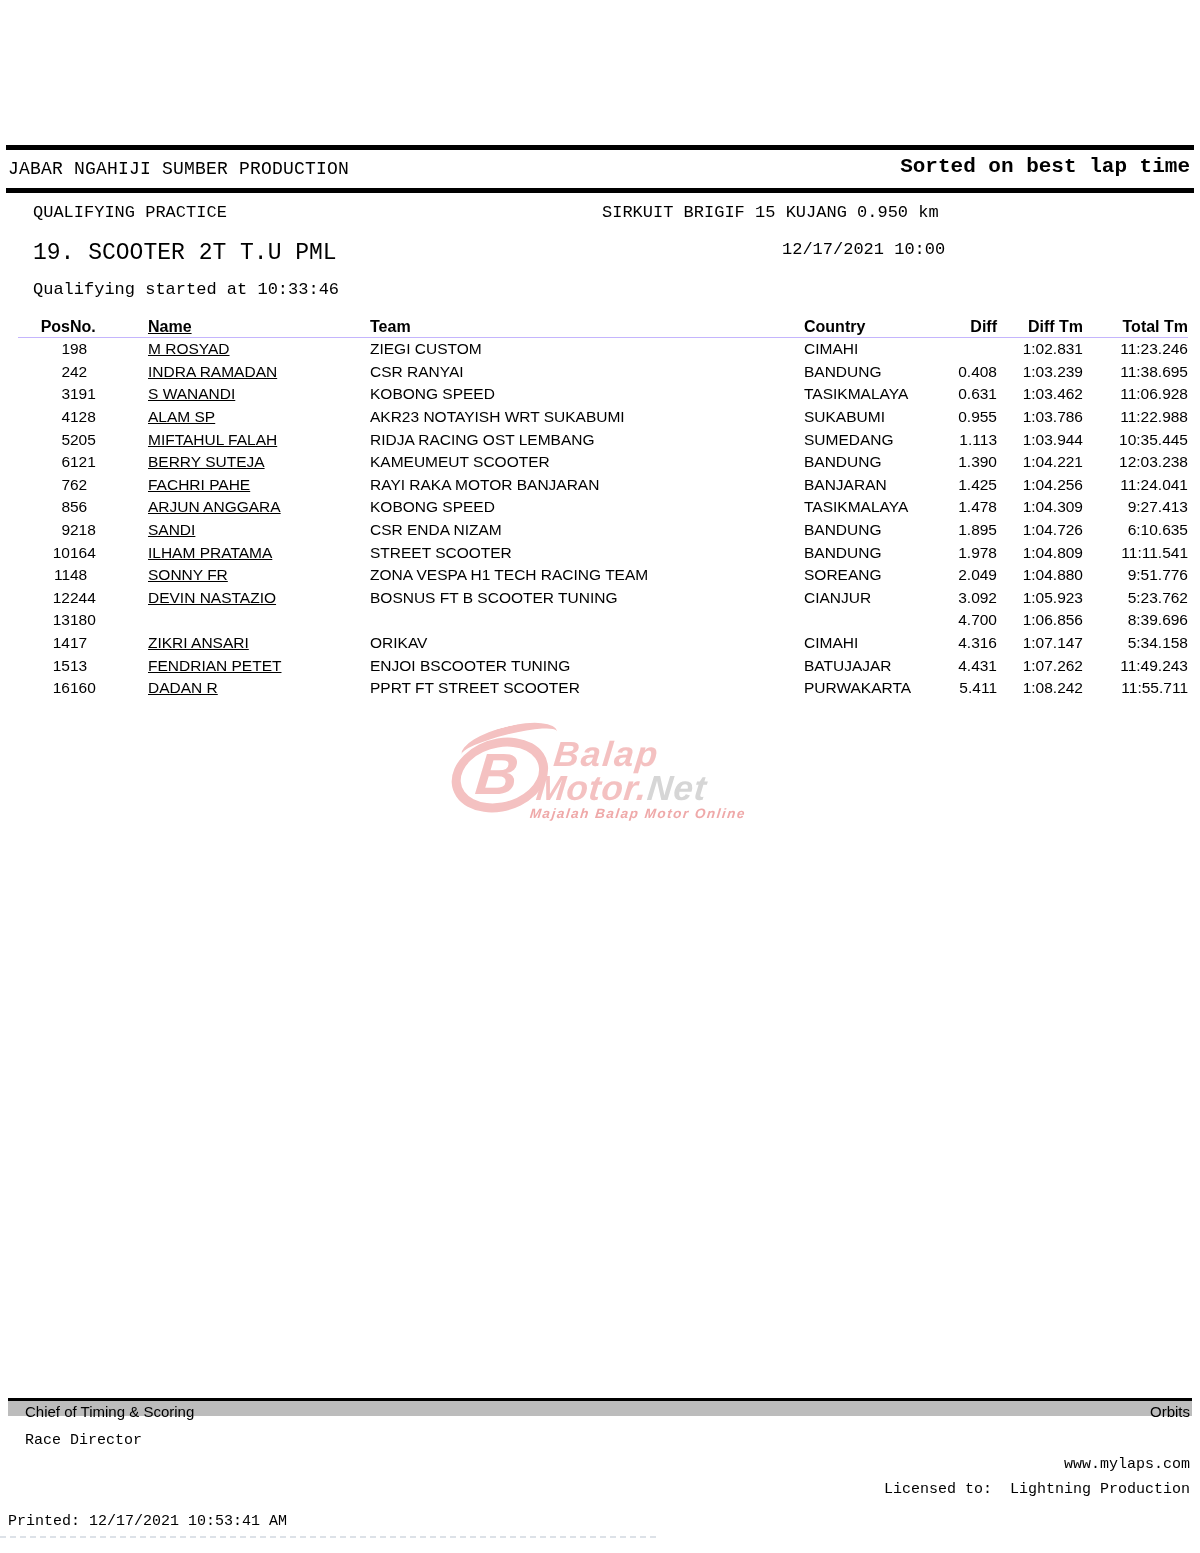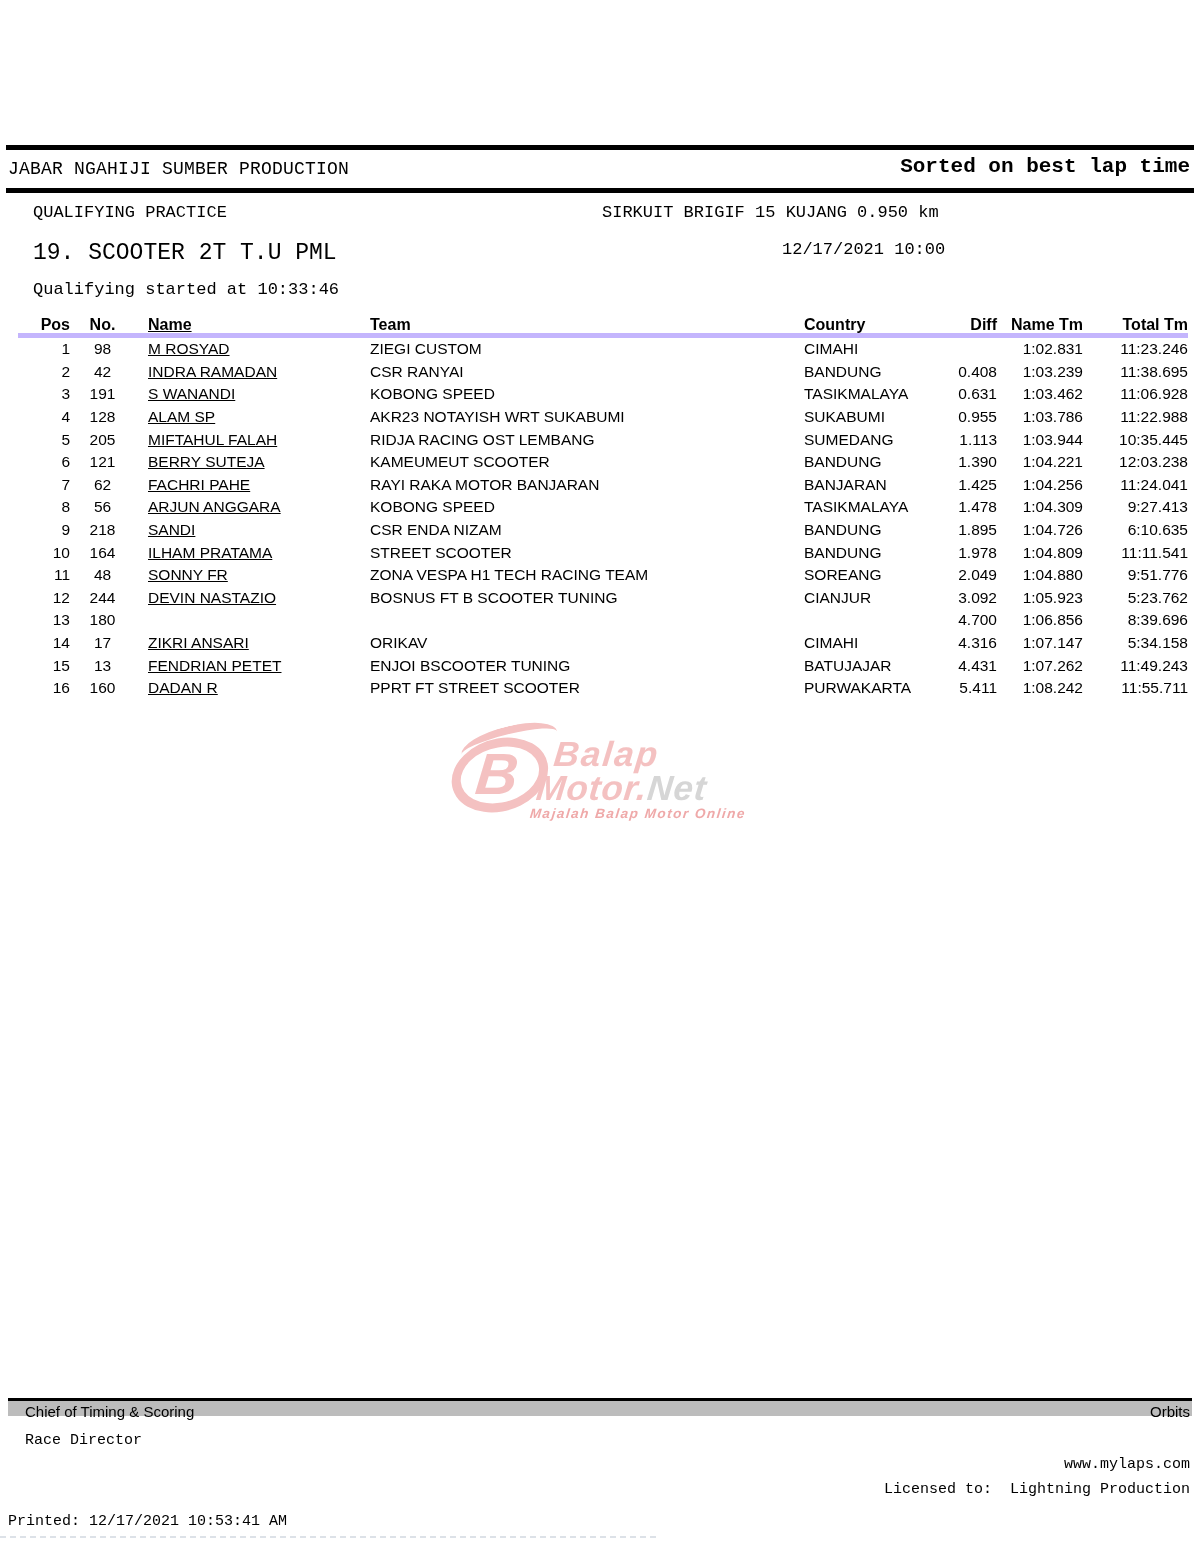--- a/index.html
+++ b/index.html
@@ -18,24 +18,24 @@
   #hdr-right { right:10px; top:155px; font-size:21px; font-weight:bold;margin-left:9px; }
   #session   { left:33px;  top:203px; font-size:17px; }
   #circuit   { left:602px; top:203px; font-size:17px; }
   #classname { left:33px;  top:240px; font-size:23px; }
   #datetime  { left:782px; top:240px; font-size:17px; }
   #started   { left:33px;  top:280px; font-size:17px; }
 
   
   #results { position:absolute; left:18px; top:316px; width:1170px; font-size:15.5px; }
   .trow, .thead { display:flex; align-items:center; }
-  .thead { font-weight:bold; height:22px; border-bottom:5px solid #c4b5fd; font-size:16px; }
+  .thead { font-weight:bold; height:22px; border-bottom:1px solid #c4b5fd; font-size:16px; }
   .trow  { height:22.6px; }
   .c-pos     { width:52px;  text-align:right; }
-  .c-no      { width:65px;  text-align:center; }
+  .c-no      { width:65px;  text-align:left; }
   .c-name    { width:217px; padding-left:13px; text-align:left;text-decoration:underline; }
   .c-team    { width:434px; padding-left:18px; text-align:left; }
   .c-country { width:150px; padding-left:18px; text-align:left; }
   .c-diff    { width:61px;  text-align:right; }
   .c-best    { width:86px;  text-align:right; }
   .c-total   { width:105px; text-align:right; }
   .cell { white-space:nowrap; overflow:visible; }
 
   
   #watermark { position:absolute; left:450px; top:724px; width:320px; height:100px;
@@ -83,21 +83,21 @@
 <div class="abs" id="started">Qualifying started at 10:33:46</div>
 
 <div id="results">
   <div class="thead" id="thead">
       <span class="cell c-pos">Pos</span>
       <span class="cell c-no">No.</span>
       <span class="cell c-name">Name</span>
       <span class="cell c-team">Team</span>
       <span class="cell c-country">Country</span>
       <span class="cell c-diff">Diff</span>
-      <span class="cell c-best">Name Tm</span>
+      <span class="cell c-best">Diff Tm</span>
       <span class="cell c-total">Total Tm</span>
     </div>
   <div id="tbody">
       <div class="trow">
         <span class="cell c-pos">1</span>
         <span class="cell c-no">98</span>
         <span class="cell c-name">M ROSYAD</span>
         <span class="cell c-team">ZIEGI CUSTOM</span>
         <span class="cell c-country">CIMAHI</span>
         <span class="cell c-diff"></span>

